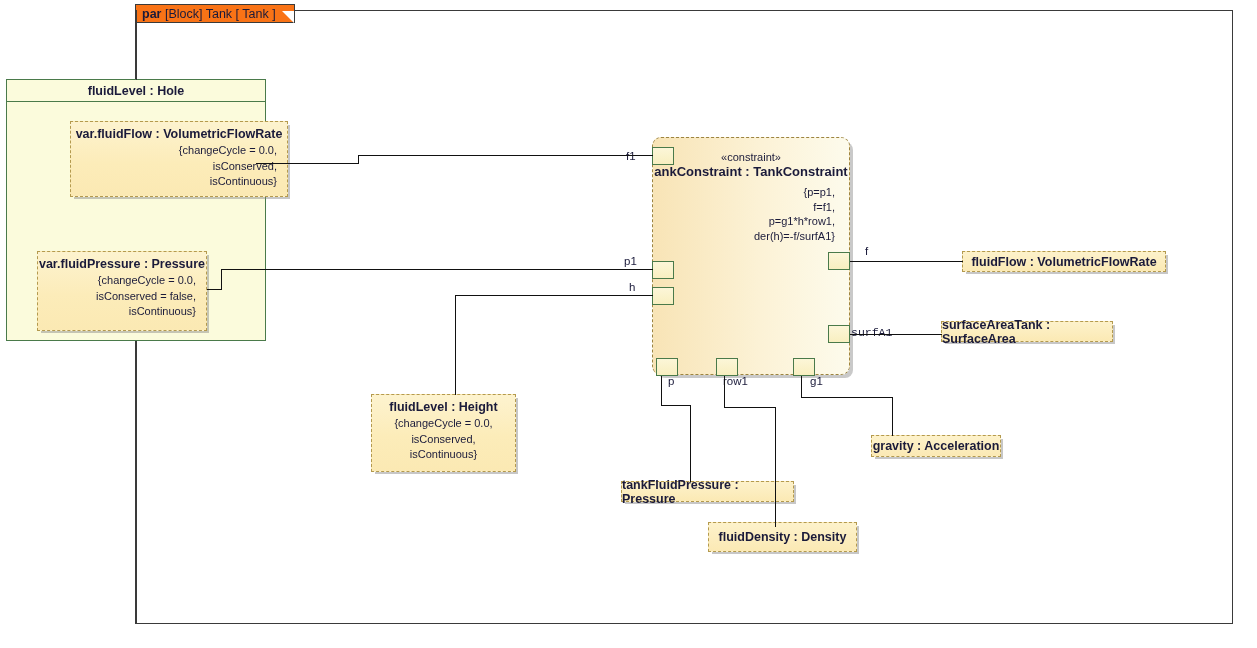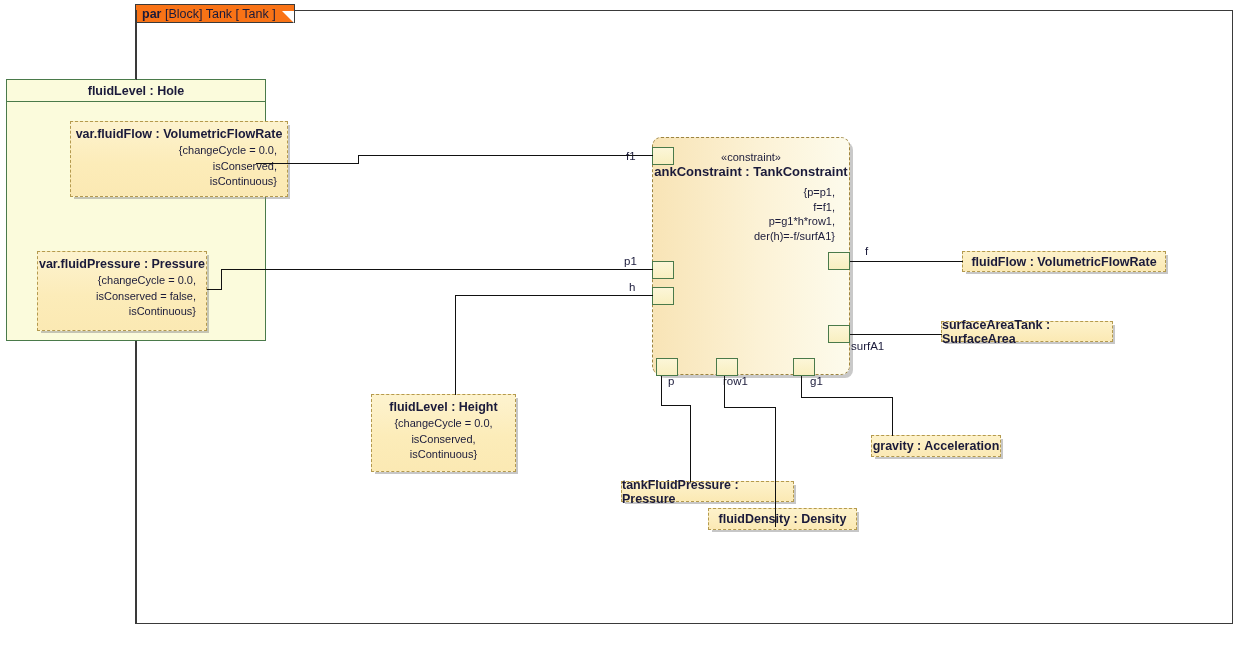--- a/index.html
+++ b/index.html
@@ -112,41 +112,41 @@
   <div class="port" style="left:828px;top:252px;"></div>
   <div class="port" style="left:828px;top:325px;"></div>
   <div class="port" style="left:656px;top:358px;"></div>
   <div class="port" style="left:716px;top:358px;"></div>
   <div class="port" style="left:793px;top:358px;"></div>
 
   <div class="port-label" style="left:626px;top:150px;">f1</div>
   <div class="port-label" style="left:624px;top:255px;">p1</div>
   <div class="port-label" style="left:629px;top:281px;">h</div>
   <div class="port-label" style="left:865px;top:245px;">f</div>
-  <div class="port-label" style="left:851px;top:340px;">surfA1</div>
+  <div class="port-label" style="left:851px;top:326px;font-family:Liberation Mono, monospace;">surfA1</div>
   <div class="port-label" style="left:668px;top:375px;">p</div>
   <div class="port-label" style="left:723px;top:375px;">row1</div>
   <div class="port-label" style="left:810px;top:375px;">g1</div>
 
   <div class="flat-prop" style="left:962px;top:251px;width:204px;height:21px;">fluidFlow : VolumetricFlowRate</div>
 
   <div class="flat-prop" style="left:941px;top:321px;width:172px;height:21px;">surfaceAreaTank : SurfaceArea</div>
 
   <div class="flat-prop" style="left:871px;top:435px;width:130px;height:22px;">gravity : Acceleration</div>
 
   <div class="value-prop" style="left:371px;top:394px;width:145px;height:78px;">
     <div class="title">fluidLevel : Height</div>
     <div class="constr" style="text-align:center;padding-right:0;">{changeCycle = 0.0,
 isConserved,
 isContinuous}</div>
   </div>
 
   <div class="flat-prop" style="left:621px;top:481px;width:173px;height:21px;">tankFluidPressure : Pressure</div>
 
-  <div class="flat-prop" style="left:708px;top:508px;width:149px;height:22px;">fluidDensity : Density</div>
+  <div class="flat-prop" style="left:708px;top:522px;width:149px;height:30px;">fluidDensity : Density</div>
 
   <div class="conn h" style="left:256px;top:163px;width:103px;"></div>
   <div class="conn v" style="left:358px;top:155px;height:9px;"></div>
   <div class="conn h" style="left:358px;top:155px;width:295px;"></div>
 
   <div class="conn h" style="left:207px;top:289px;width:15px;"></div>
   <div class="conn v" style="left:221px;top:269px;height:21px;"></div>
   <div class="conn h" style="left:221px;top:269px;width:432px;"></div>
 
   <div class="conn h" style="left:455px;top:295px;width:198px;"></div>

